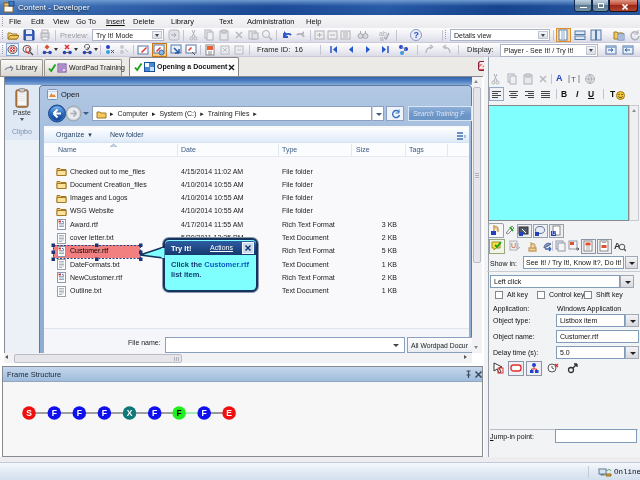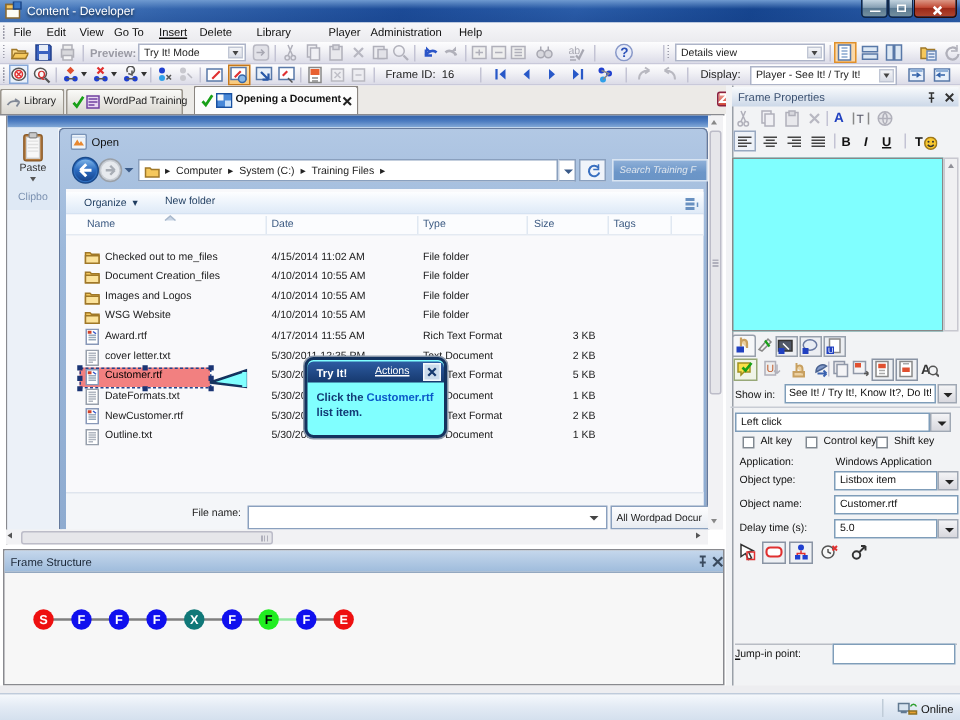--- a/index.html
+++ b/index.html
@@ -46,21 +46,21 @@
 
 <div class="abs" id="menubar" style="left:0;top:15px;width:640px;height:13px;background:linear-gradient(#f7f7f9,#ebebef);color:#111;">
   <div class="abs" style="left:2px;top:2px;width:1px;height:9px;background:repeating-linear-gradient(#9a9aa8 0 1px,transparent 1px 2px);"></div>
   <span class="abs t75" style="left:9px;top:2px;">File</span>
   <span class="abs t75" style="left:31px;top:2px;text-align:right;">Edit</span>
   <span class="abs t75" style="left:53px;top:2px;">View</span>
   <span class="abs t75" style="left:76px;top:2px;">Go To</span>
   <span class="abs t75" style="left:106px;top:2px;text-decoration:underline;">Insert</span>
   <span class="abs t75" style="left:133px;top:2px;">Delete</span>
   <span class="abs t75" style="left:171px;top:2px;">Library</span>
-  <span class="abs t75" style="left:219px;top:2px;">Player</span>
+  <span class="abs t75" style="left:219px;top:2px;">Text</span>
   <span class="abs t75" style="left:247px;top:2px;">Administration</span>
   <span class="abs t75" style="left:306px;top:2px;">Help</span>
 </div>
 
 <div class="abs" id="tb1" style="left:0;top:28px;width:640px;height:15px;background:linear-gradient(#fdfdfe 0%,#f2f2f6 40%,#dcdce8 100%);border-bottom:1px solid #c9c9da;">
   <div class="abs" style="left:2px;top:2px;width:1px;height:10px;background:repeating-linear-gradient(#9a9aa8 0 1px,transparent 1px 2px);"></div>
 
   <svg class="ico" style="left:7px;top:1px">
       <path d="M1,10 L1,4 L4,4 L5,5 L10,5 L10,10 Z" fill="#f8d98a" stroke="#a07828" stroke-width="1"></path>
       <path d="M1,10 L3,6.5 L12,6.5 L10,10 Z" fill="#f5c85c" stroke="#a07828" stroke-width="1"></path>
@@ -71,21 +71,21 @@
       <rect x="3" y="1" width="6" height="4" fill="#e8eef8"></rect>
       <rect x="3" y="7" width="6" height="4" fill="#d8e0f0"></rect>
     </svg>
 
   <svg class="ico" style="left:39px;top:1px">
       <rect x="2" y="4" width="8" height="5" fill="#d8d8dc" stroke="#b0b0b8"></rect>
       <rect x="3" y="1" width="6" height="3" fill="#eee" stroke="#b0b0b8"></rect>
       <rect x="3" y="8" width="6" height="3" fill="#f4f4f6" stroke="#b0b0b8"></rect>
     </svg>
   <div class="sep1" style="left:55px;"></div>
-  <span class="abs t75" style="left:60px;top:3px;color:#9a9aa4;font-weight:bold;">Preview:</span>
+  <span class="abs t75" style="left:60px;top:3px;color:#9a9aa4;">Preview:</span>
 
   <div class="abs" style="left:92px;top:1px;width:72px;height:12px;background:#fff;border:1px solid #adb4c8;">
     <span class="abs t7" style="left:3px;top:2px;color:#222;">Try It! Mode</span>
     <div class="abs" style="right:1px;top:1px;width:10px;height:8px;background:linear-gradient(#f4f5f8,#d8dce6);border:1px solid #c0c6d4;"></div>
     <div class="abs" style="right:4px;top:4px;width:0;height:0;border-left:2.5px solid transparent;border-right:2.5px solid transparent;border-top:3px solid #444;"></div>
   </div>
 
   <svg class="ico" style="left:168px;top:1px">
       <rect x="1" y="1" width="10" height="10" rx="2" fill="#e2e2e8" stroke="#b8b8c2"></rect>
       <path d="M3,6 L8,6 M6,4 L8,6 L6,8" stroke="#a8a8b2" fill="none"></path>
@@ -594,21 +594,21 @@
         <div class="abs" style="left:121px;top:8px;width:240px;height:16px;background:#fff;border:1px solid #8aa0be;">
           <div class="abs" style="right:5px;top:6px;width:0;height:0;border-left:3px solid transparent;border-right:3px solid transparent;border-top:3.5px solid #444;"></div>
         </div>
         <div class="abs" style="left:363px;top:8px;width:66px;height:16px;background:linear-gradient(#fdfdfe,#e8ecf2);border:1px solid #8aa0be;">
           <span class="abs" style="left:3px;top:4px;font-size:6.8px;color:#222;">All Wordpad Docur</span>
         </div>
       </div>
     </div>
   </div>
 
-  <div class="abs" id="balloon" style="left:163px;top:161px;width:95px;height:54px;background:#80ffff;border:2px solid #14335f;border-radius:6px;box-shadow:0 0 0 1px #8a97a8;margin-left:40px;">
+  <div class="abs" id="balloon" style="left:163px;top:161px;width:95px;height:54px;background:#80ffff;border:2px solid #14335f;border-radius:6px;box-shadow:0 0 0 1px #8a97a8;">
     <div class="abs" style="left:0;top:1px;width:91px;height:14px;background:linear-gradient(#2d5ba2,#16396e);border-radius:4px 4px 0 0;">
       <span class="abs" style="left:6px;top:2.5px;font-size:7.5px;font-weight:bold;color:#fff;">Try It!</span>
       <span class="abs" style="left:45px;top:2.5px;font-size:7px;color:#fff;text-decoration:underline;">Actions</span>
       <div class="abs" style="left:77px;top:1px;width:12px;height:12px;background:#ccdcec;border:1px solid #f4f8fc;">
         <svg class="abs" style="left:1px;top:1px" width="8" height="8" viewBox="0 0 8 8">
             <path d="M1.5,1.5 L6.5,6.5 M6.5,1.5 L1.5,6.5" stroke="#16396e" stroke-width="1.5"></path>
           </svg>
       </div>
     </div>
     <div class="abs" style="left:6px;top:20px;width:86px;font-size:7.5px;font-weight:bold;color:#123a75;line-height:10px;">Click the <span style="color:#0958c8;">Customer.rtf</span> list item.</div>
@@ -670,29 +670,20 @@
     <circle cx="201.2" cy="30" r="6.8" fill="#1010ee"></circle>
       <text x="201.2" y="33.3" font-size="8.5" font-weight="bold" fill="#fff" text-anchor="middle">F</text>
     <circle cx="226.1" cy="30" r="6.8" fill="#ee1010"></circle>
       <text x="226.1" y="33.3" font-size="8.5" font-weight="bold" fill="#fff" text-anchor="middle">E</text>
   </svg>
 </div>
 
 <div class="abs" id="rpanel" style="left:484px;top:57px;width:156px;height:405px;background:#f2f3f5;">
   <div class="abs" style="left:4px;top:0;width:1px;height:405px;background:#9aa0a8;"></div>
 
-  <div class="abs" style="left:4px;top:1px;width:151px;height:13px;background:linear-gradient(#f8fafc,#ccd8e8);">
-    <span class="abs t75" style="left:4px;top:2px;color:#3a5070;">Frame Properties</span>
-    <svg class="abs" style="left:129px;top:2.5px" width="8" height="8" viewBox="0 0 8 8">
-        <path d="M4,1 L4,4.5 M2.2,1 L5.8,1 M2.2,4.5 L5.8,4.5 M4,4.5 L4,7.5" stroke="#333" stroke-width="1" fill="none"></path>
-      </svg>
-    <svg class="abs" style="left:141px;top:2.5px" width="8" height="8" viewBox="0 0 8 8">
-        <path d="M1.5,1.5 L6.5,6.5 M6.5,1.5 L1.5,6.5" stroke="#333" stroke-width="1.3"></path>
-      </svg>
-  </div>
 
   <div class="abs" style="left:4px;top:15px;width:151px;height:15px;">
     <svg class="ico" style="left:2px;top:1px">
         <path d="M4,1 L7,8 M7,1 L4,8" stroke="#b0b0ba" fill="none"></path>
         <circle cx="3.5" cy="9.5" r="1.5" fill="none" stroke="#b0b0ba"></circle>
         <circle cx="7.5" cy="9.5" r="1.5" fill="none" stroke="#b0b0ba"></circle>
       </svg>
     <svg class="ico" style="left:18px;top:1px">
         <rect x="2" y="1" width="6" height="8" fill="#f0f0f4" stroke="#b0b0ba"></rect>
         <rect x="4" y="3" width="6" height="8" fill="#f0f0f4" stroke="#b0b0ba"></rect>
@@ -903,21 +894,21 @@
     </div>
 
     <div class="abs" style="left:3px;top:157px;width:148px;height:1px;background:#b8bcc4;"></div>
   </div>
   <div class="abs" style="left:6px;top:376px;font-size:7px;color:#111;"><span style="text-decoration:underline;">J</span>ump-in point:</div>
   <div class="abs" style="left:71px;top:372px;width:82px;height:14px;background:#fff;border:1px solid #7f9db9;"></div>
 </div>
 
 <div class="abs" style="left:0;top:457px;width:640px;height:5px;background:#ededf0;"></div>
 
-<div class="abs" id="statusbar" style="left:0;top:462px;width:640px;height:18px;background:linear-gradient(#f5f8fc 0%,#e2eaf4 50%,#d4e0ee 100%);border-top:1px solid #bfcbdb;">
+<div class="abs" id="statusbar" style="left:0;top:462px;width:640px;height:18px;background:linear-gradient(#f5f8fc 0%,#e2eaf4 50%,#d4e0ee 100%);border-top:1px solid #bfcbdb;font-family:Liberation Mono, monospace;">
   <div class="abs" style="left:588px;top:3px;width:1px;height:12px;background:#c0ccd8;"></div>
     <svg class="abs" style="left:598px;top:4px" width="14" height="11" viewBox="0 0 14 11">
       <rect x="1" y="2" width="7" height="5" fill="#d8e4f0" stroke="#607890"></rect>
       <rect x="2.5" y="7" width="4" height="1.5" fill="#607890"></rect>
       <path d="M8,7 L13,7 L13,9 L8,9 Z" fill="#e8a030" stroke="#907020"></path>
       <path d="M9,4 C10,2 12,2 13,4" stroke="#30a030" fill="none"></path>
     </svg>
     <span class="abs t75" style="left:614px;top:5px;color:#111;">Online</span>
 </div>
 

